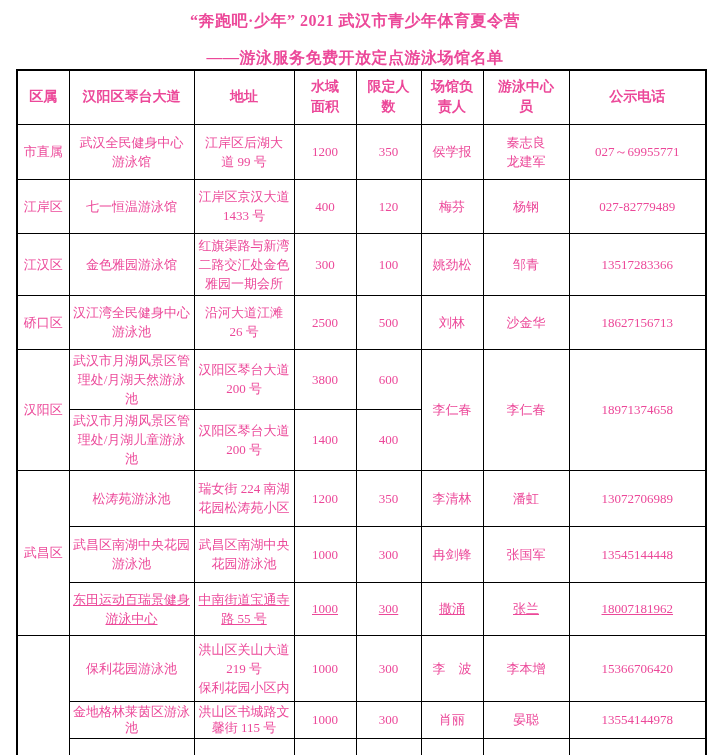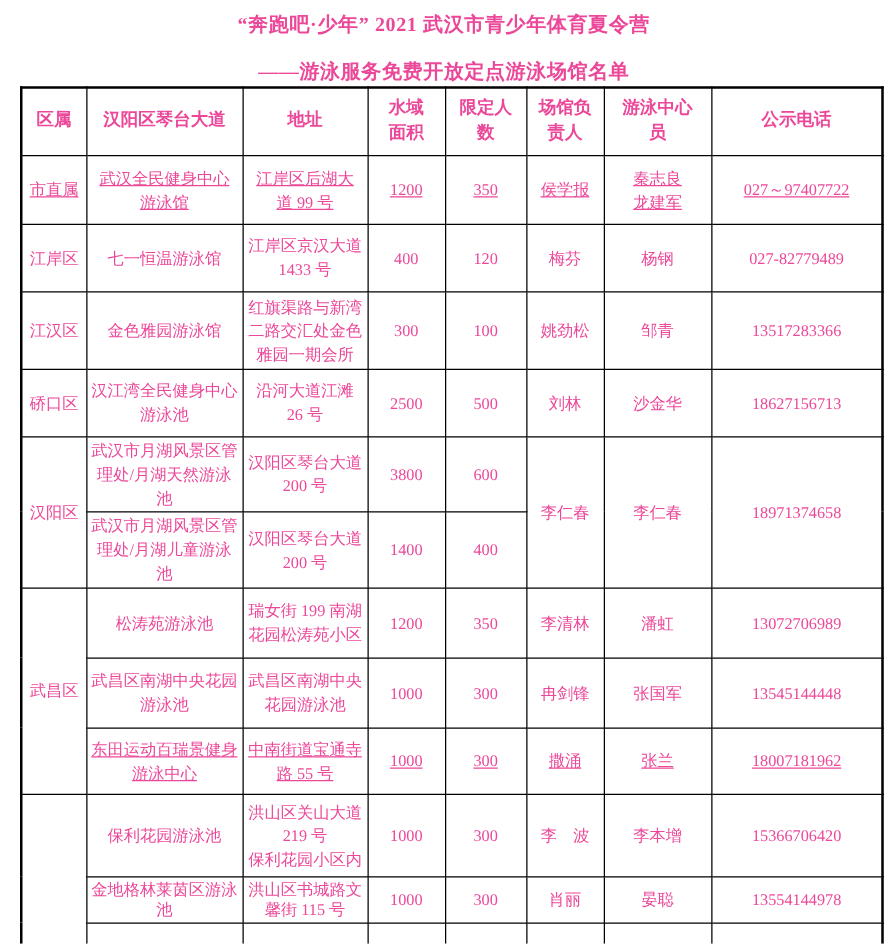--- a/index.html
+++ b/index.html
@@ -46,21 +46,21 @@
     line-height: 19px;
     overflow: hidden;
   }
   table.venues th {
     font-size: 14px;
     font-weight: bold;
     line-height: 20px;
   }
   
   thead tr            { height: 54px; }
-  tbody tr:nth-child(1)  { height: 55px; text-decoration: underline; }
+  tbody tr:nth-child(1)  { height: 55px; }
   tbody tr:nth-child(2)  { height: 54px; }
   tbody tr:nth-child(3)  { height: 62px; }
   tbody tr:nth-child(4)  { height: 54px; }
   tbody tr:nth-child(5)  { height: 56px; }
   tbody tr:nth-child(6)  { height: 61px; }
   tbody tr:nth-child(7)  { height: 56px; }
   tbody tr:nth-child(8)  { height: 56px; }
   tbody tr:nth-child(9)  { height: 53px; text-decoration: underline; }
   tbody tr:nth-child(10) { height: 66px; }
   tbody tr:nth-child(11) { height: 37px; }
@@ -107,21 +107,21 @@
         <td>市直属</td>
         <td>武汉全民健身中心
 游泳馆</td>
         <td>江岸区后湖大
 道 99 号</td>
         <td>1200</td>
         <td>350</td>
         <td>侯学报</td>
         <td>秦志良
 龙建军</td>
-        <td>027～97407722</td>
+        <td>027～69955771</td>
       </tr>
       <tr>
         <td>江岸区</td>
         <td>七一恒温游泳馆</td>
         <td>江岸区京汉大道
 1433 号</td>
         <td>400</td>
         <td>120</td>
         <td>梅芬</td>
         <td>杨钢</td>
@@ -169,21 +169,21 @@
 理处/月湖儿童游泳
 池</td>
         <td>汉阳区琴台大道
 200 号</td>
         <td>1400</td>
         <td>400</td>
       </tr>
       <tr>
         <td rowspan="3">武昌区</td>
         <td>松涛苑游泳池</td>
-        <td>瑞女街 199 南湖
+        <td>瑞女街 224 南湖
 花园松涛苑小区</td>
         <td>1200</td>
         <td>350</td>
         <td>李清林</td>
         <td>潘虹</td>
         <td>13072706989</td>
       </tr>
       <tr>
         <td>武昌区南湖中央花园
 游泳池</td>

